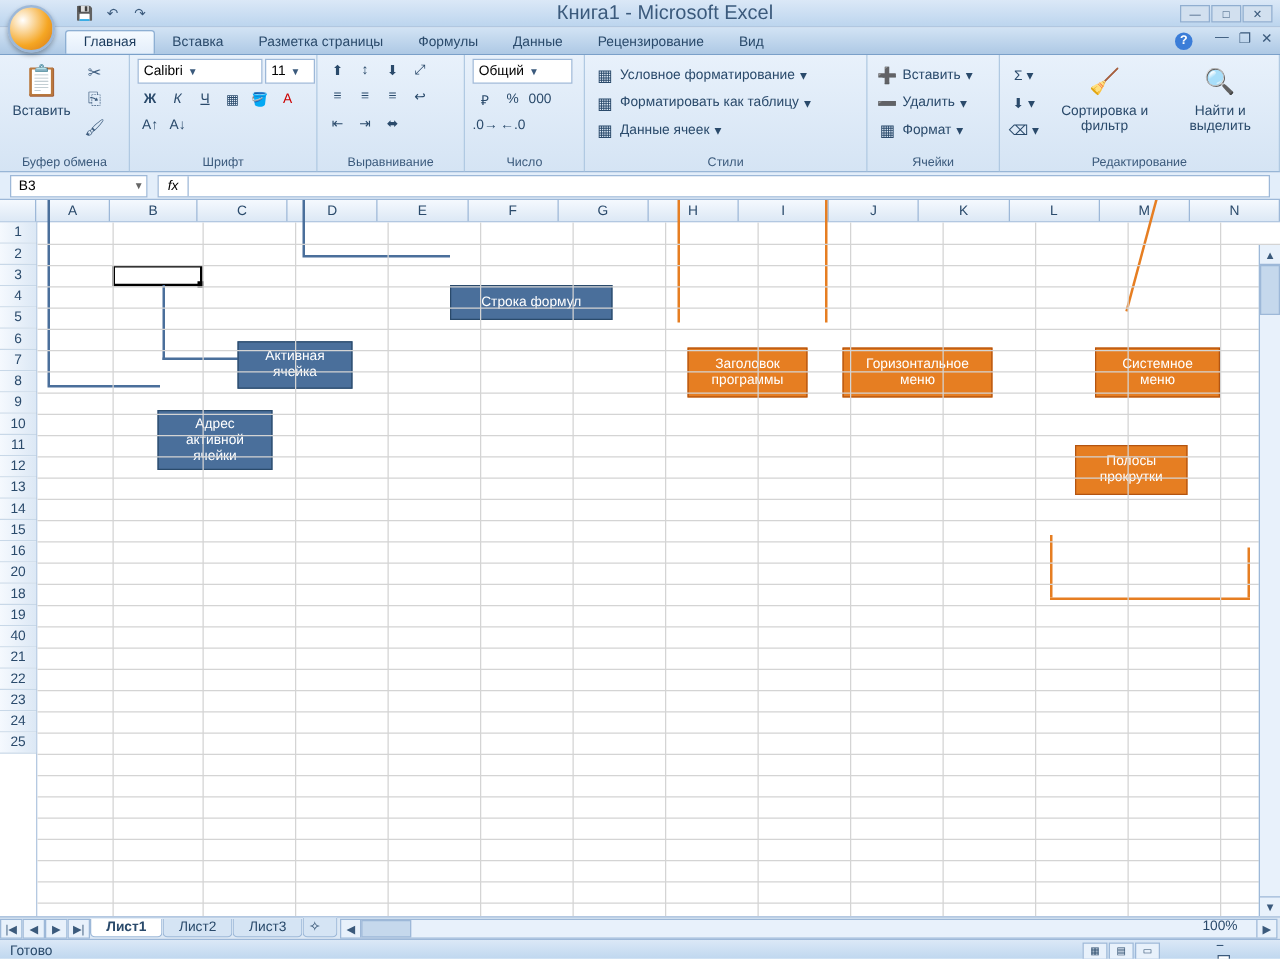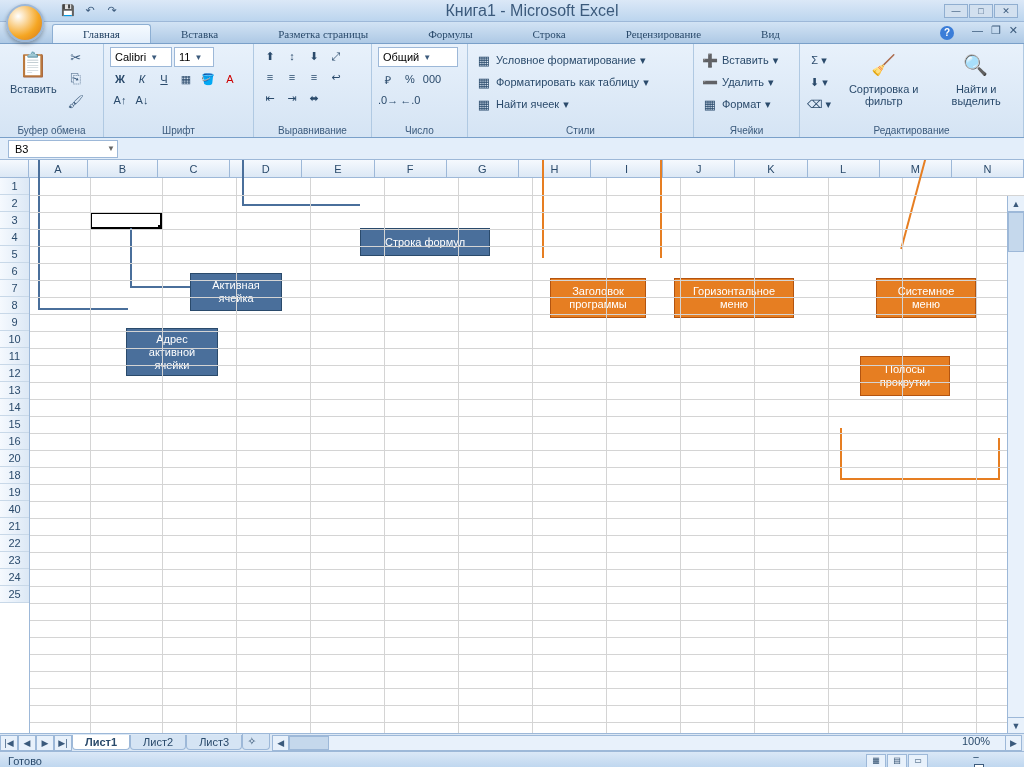--- a/index.html
+++ b/index.html
@@ -10,21 +10,21 @@
 .qat { display: flex; align-items: center; gap: 6px; }
 .office-btn { width: 38px; height: 38px; border-radius: 50%; background: radial-gradient(circle at 30% 30%,#fff,#f5a623 60%,#d4761a); position: absolute; left: 6px; top: 4px; border: 2px solid #9db8d8; z-index: 20; box-shadow: 0 2px 4px rgba(0,0,0,.3); }
 .qat-spacer { width: 48px; }
 .qat-icon { width: 16px; height: 16px; display: flex; align-items: center; justify-content: center; color: #3b5a7c; }
 .title-text { flex: 1; text-align: center; color: #3b5a7c; font-size: 16px; }
 .win-controls { display: flex; gap: 1px; }
 .win-btn { width: 24px; height: 14px; background: #d2e0ef; border: 1px solid #90aed0; display: flex; align-items: center; justify-content: center; font-size: 9px; color: #3b5a7c; }
 
 
 .tabs { height: 22px; background: linear-gradient(#d2e3f4,#aec9e5); display: flex; align-items: flex-end; padding-left: 52px; border-bottom: 1px solid #7aa0c9; position: relative; }
-.tab { padding: 3px 30px 3px; font-size: 11px; color: #2a4a6b; cursor: pointer; font-family: Liberation Serif, serif; }
+.tab { padding: 3px 14px 3px; font-size: 11px; color: #2a4a6b; cursor: pointer; }
 .tab.active { background: linear-gradient(#f5faff,#e3eefa); border: 1px solid #8dafd3; border-bottom: none; border-radius: 3px 3px 0 0; color: #1a3a5c; }
 .help-btn { position: absolute; right: 70px; top: 4px; width: 14px; height: 14px; border-radius: 50%; background: #3b7dd8; color: #fff; font-size: 10px; text-align: center; line-height: 14px; font-weight: bold; }
 .doc-controls { position: absolute; right: 6px; top: 2px; display: flex; gap: 8px; color: #3b5a7c; font-size: 11px; }
 
 
 .ribbon { height: 94px; background: linear-gradient(#e8f1fb,#d5e4f4); border-bottom: 1px solid #7aa0c9; display: flex; }
 .rgroup { border-right: 1px solid #b0c9e2; padding: 3px 6px 1px; display: flex; flex-direction: column; justify-content: space-between; }
 .rgroup-body { flex: 1; display: flex; gap: 4px; align-items: flex-start; }
 .rgroup-label { text-align: center; font-size: 10px; color: #3b5a7c; padding-top: 2px; }
 .big-btn { display: flex; flex-direction: column; align-items: center; gap: 2px; padding: 2px 4px; cursor: pointer; }
@@ -111,21 +111,21 @@
     <div class="win-btn">□</div>
     <div class="win-btn">✕</div>
   </div>
 </div>
 
 <div class="tabs">
   <div class="tab active">Главная</div>
   <div class="tab">Вставка</div>
   <div class="tab">Разметка страницы</div>
   <div class="tab">Формулы</div>
-  <div class="tab">Строка</div>
+  <div class="tab">Данные</div>
   <div class="tab">Рецензирование</div>
   <div class="tab">Вид</div>
   <div class="help-btn">?</div>
   <div class="doc-controls">
     <span>—</span>
     <span>❐</span>
     <span>✕</span>
   </div>
 </div>
 
@@ -141,21 +141,21 @@
         <div class="small-btn">⎘</div>
         <div class="small-btn">🖌</div>
       </div>
     </div>
     <div class="rgroup-label">Буфер обмена</div>
   </div>
 
   <div class="rgroup" style="width:150px">
     <div class="rgroup-body" style="flex-direction:column;gap:3px">
       <div class="row3">
-        <div class="combo" style="width:62px">
+        <div class="combo" style="width:100px">
             <span>Calibri</span>
             <span class="dd">▼</span>
           </div>
         <div class="combo" style="width:40px">
             <span>11</span>
             <span class="dd">▼</span>
           </div>
       </div>
       <div class="row3">
         <div class="txt-btn" style="font-weight:bold">Ж</div>
@@ -214,21 +214,21 @@
         <div class="txt-btn">←.0</div>
       </div>
     </div>
     <div class="rgroup-label">Число</div>
   </div>
 
   <div class="rgroup" style="width:226px">
     <div class="rgroup-body" style="flex-direction:column;gap:4px;padding-top:4px">
       <div class="menu-item"><span class="ico">▦</span><span>Условное форматирование</span> ▾</div>
       <div class="menu-item"><span class="ico">▦</span><span>Форматировать как таблицу</span> ▾</div>
-      <div class="menu-item"><span class="ico">▦</span><span>Найти ячеек</span> ▾</div>
+      <div class="menu-item"><span class="ico">▦</span><span>Данные ячеек</span> ▾</div>
     </div>
     <div class="rgroup-label">Стили</div>
   </div>
 
   <div class="rgroup" style="width:106px">
     <div class="rgroup-body" style="flex-direction:column;gap:4px;padding-top:4px">
       <div class="menu-item"><span class="ico">➕</span><span>Вставить</span> ▾</div>
       <div class="menu-item"><span class="ico">➖</span><span>Удалить</span> ▾</div>
       <div class="menu-item"><span class="ico">▦</span><span>Формат</span> ▾</div>
     </div>
@@ -253,20 +253,23 @@
     </div>
     <div class="rgroup-label">Редактирование</div>
   </div>
 </div>
 
 <div class="fbar">
   <div class="namebox">
       <span>B3</span>
       <span class="dd">▼</span>
     </div>
+  <div class="fx-area">
+    <div class="fx-btn">fx</div>
+  </div>
 </div>
 
 <div class="grid-area">
   <div class="colhdrs">
     <div class="corner"></div>
     <div class="colhdr" style="width:60px">A</div>
     <div class="colhdr" style="width:72px">B</div>
     <div class="colhdr" style="width:74px">C</div>
     <div class="colhdr" style="width:74px">D</div>
     <div class="colhdr" style="width:74px">E</div>

